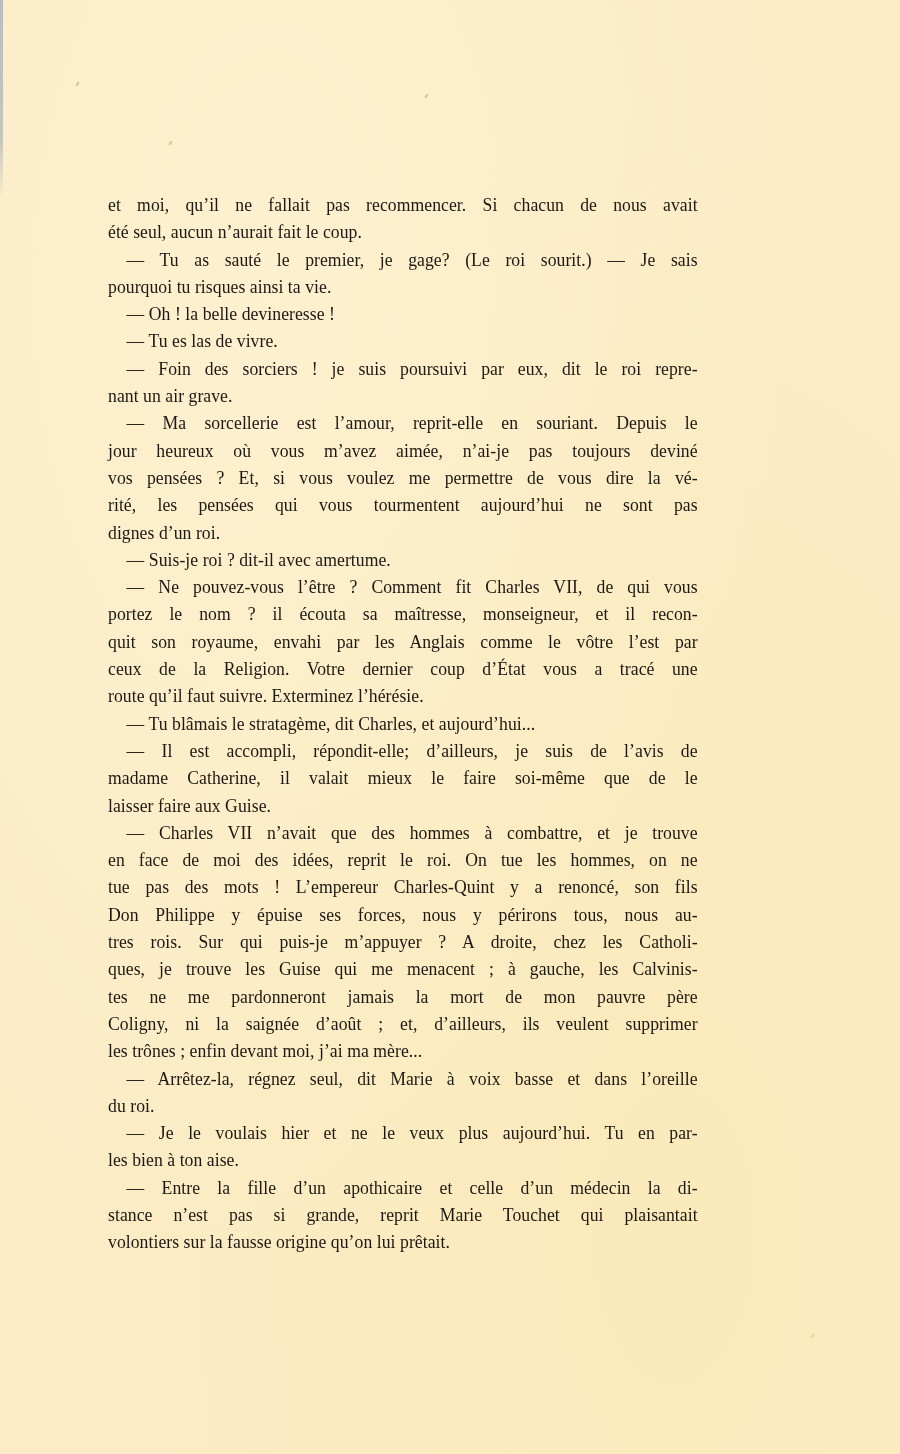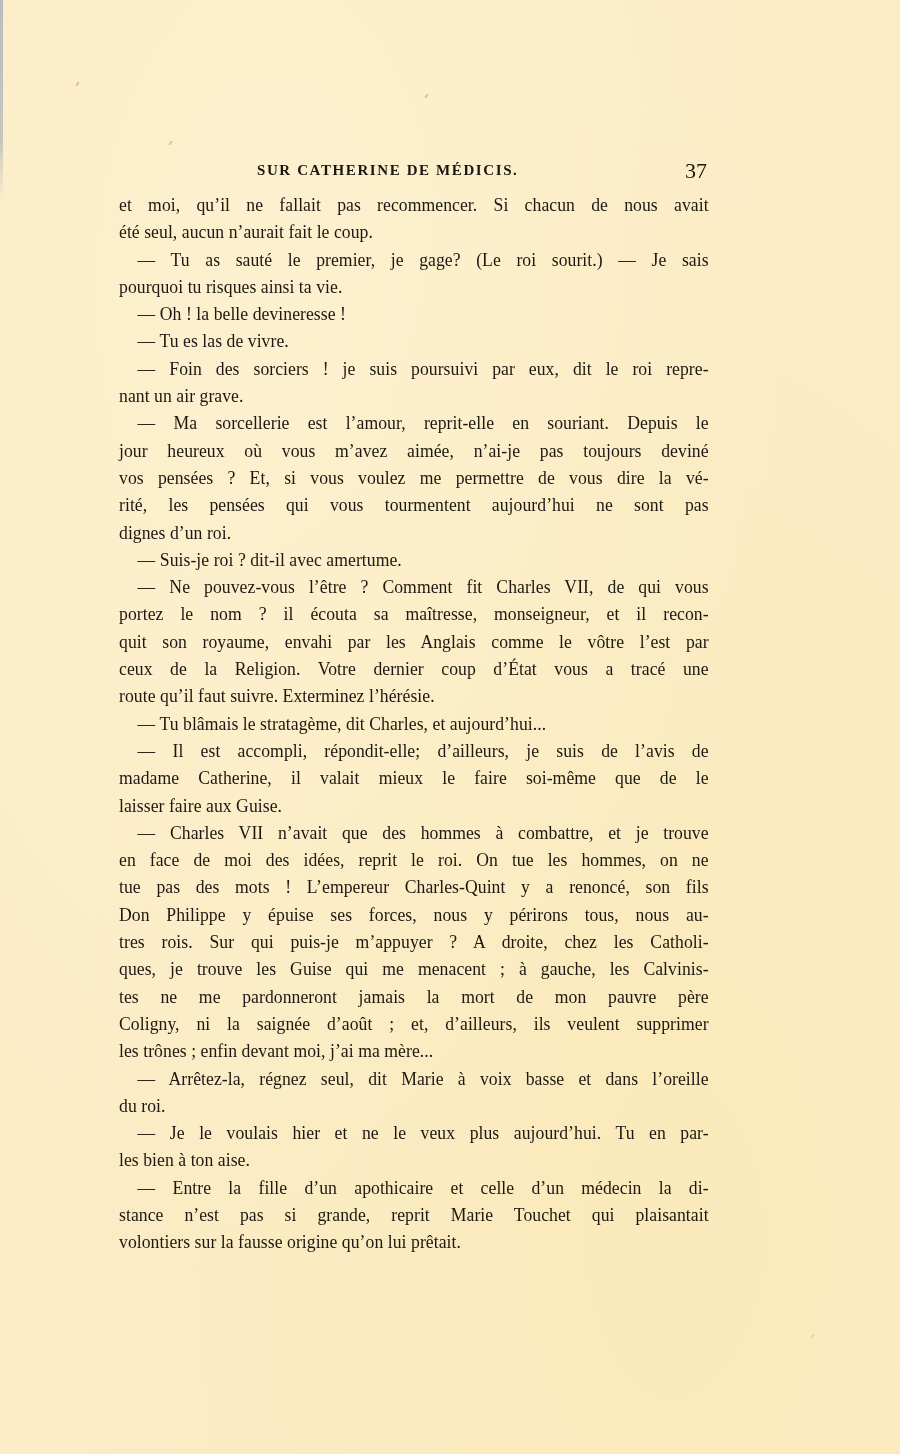--- a/index.html
+++ b/index.html
@@ -58,21 +58,21 @@
     }
     .page-number {
       position: absolute;
       right: 0px;
       top: 0px;
       font-size: 22px;
       color: #1b1610;
     }
     .body-text {
       position: absolute;
-      left: 119px;
+      left: 108px;
       top: 191px;
       width: 590px;
     }
     .line {
       height: 27.3px;
       line-height: 27.3px;
       font-size: 19px;
       white-space: nowrap;
       text-align: justify;
       text-align-last: justify;
@@ -93,24 +93,20 @@
 <body>
 
 <div class="page">
   <div class="edge-strip"></div>
 
   <div class="speck" style="left:424px; top:95px;"></div>
   <div class="speck" style="left:75px; top:83px;"></div>
   <div class="speck" style="left:168px; top:142px;"></div>
   <div class="speck" style="left:810px; top:1335px; opacity:0.3;"></div>
 
-  <div class="running-head">
-    <span class="running-title">SUR CATHERINE DE MÉDICIS.</span>
-    <span class="page-number">37</span>
-  </div>
 
   <div class="body-text" id="body-text">
 
   <div class="line">et moi, qu’il ne fallait pas recommencer. Si chacun de nous avait</div>
       <div class="line last">été seul, aucun n’aurait fait le coup.</div>
       <div class="line indent">— Tu as sauté le premier, je gage? (Le roi sourit.) — Je sais</div>
       <div class="line last">pourquoi tu risques ainsi ta vie.</div>
       <div class="line indent last">— Oh ! la belle devineresse !</div>
       <div class="line indent last">— Tu es las de vivre.</div>
       <div class="line indent">— Foin des sorciers ! je suis poursuivi par eux, dit le roi repre-</div>

